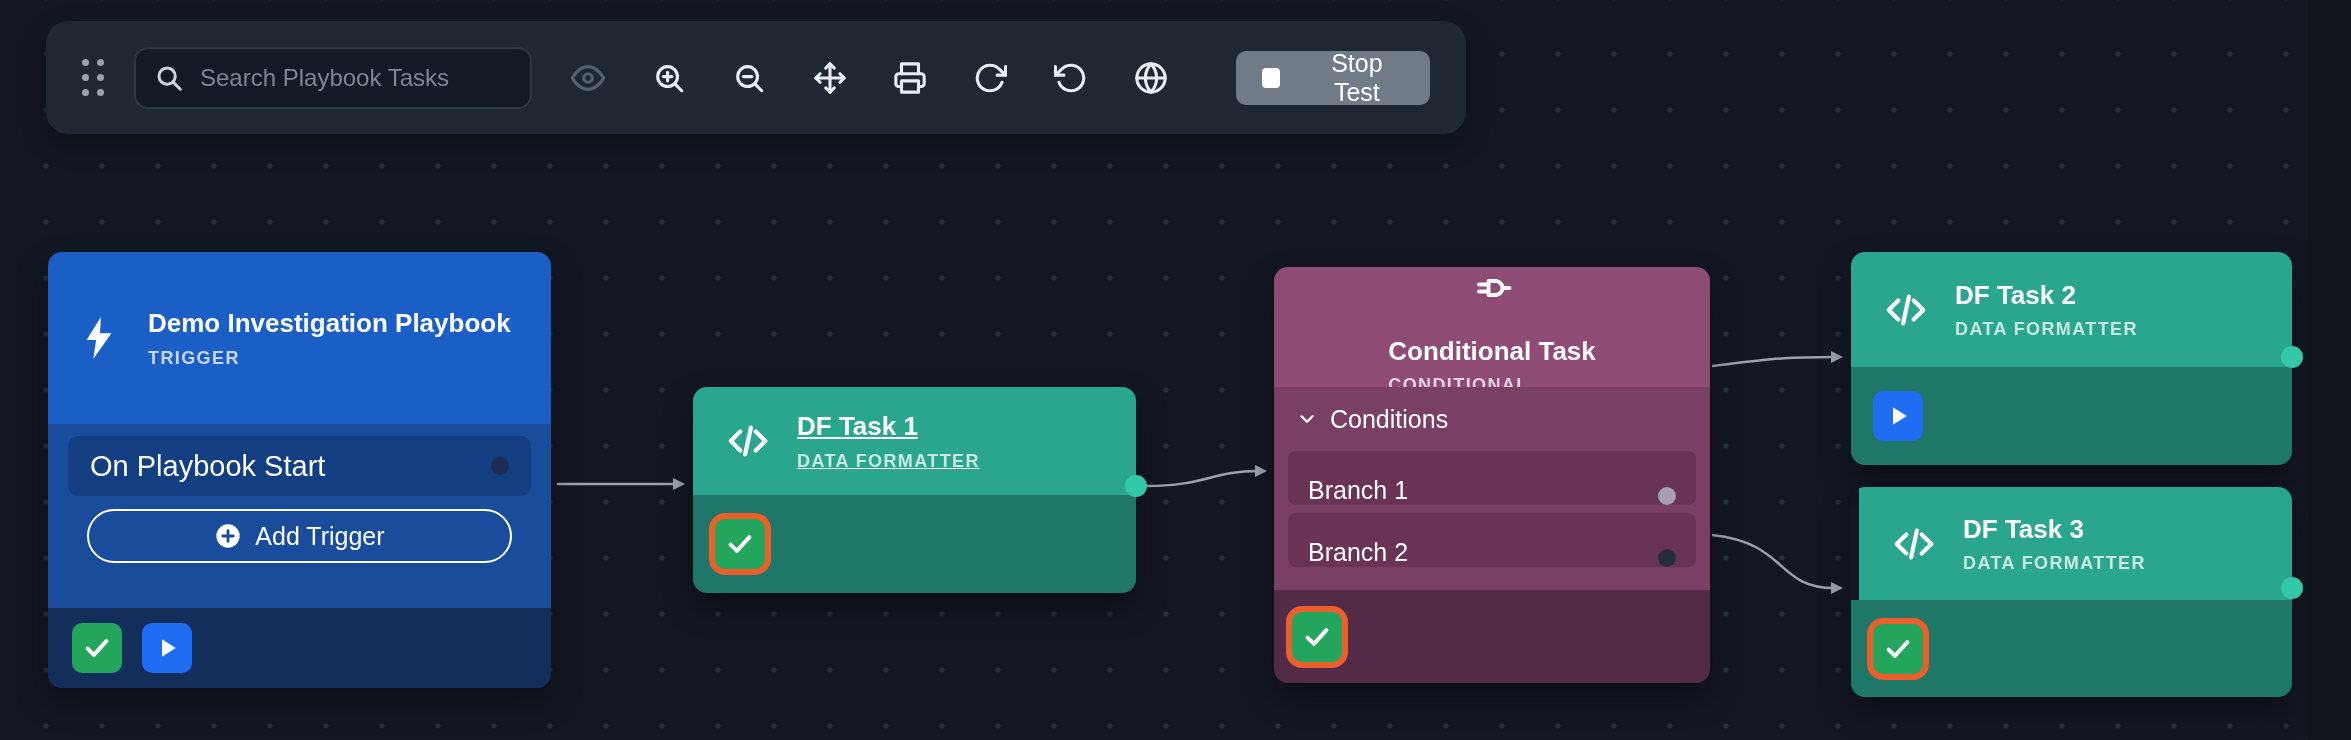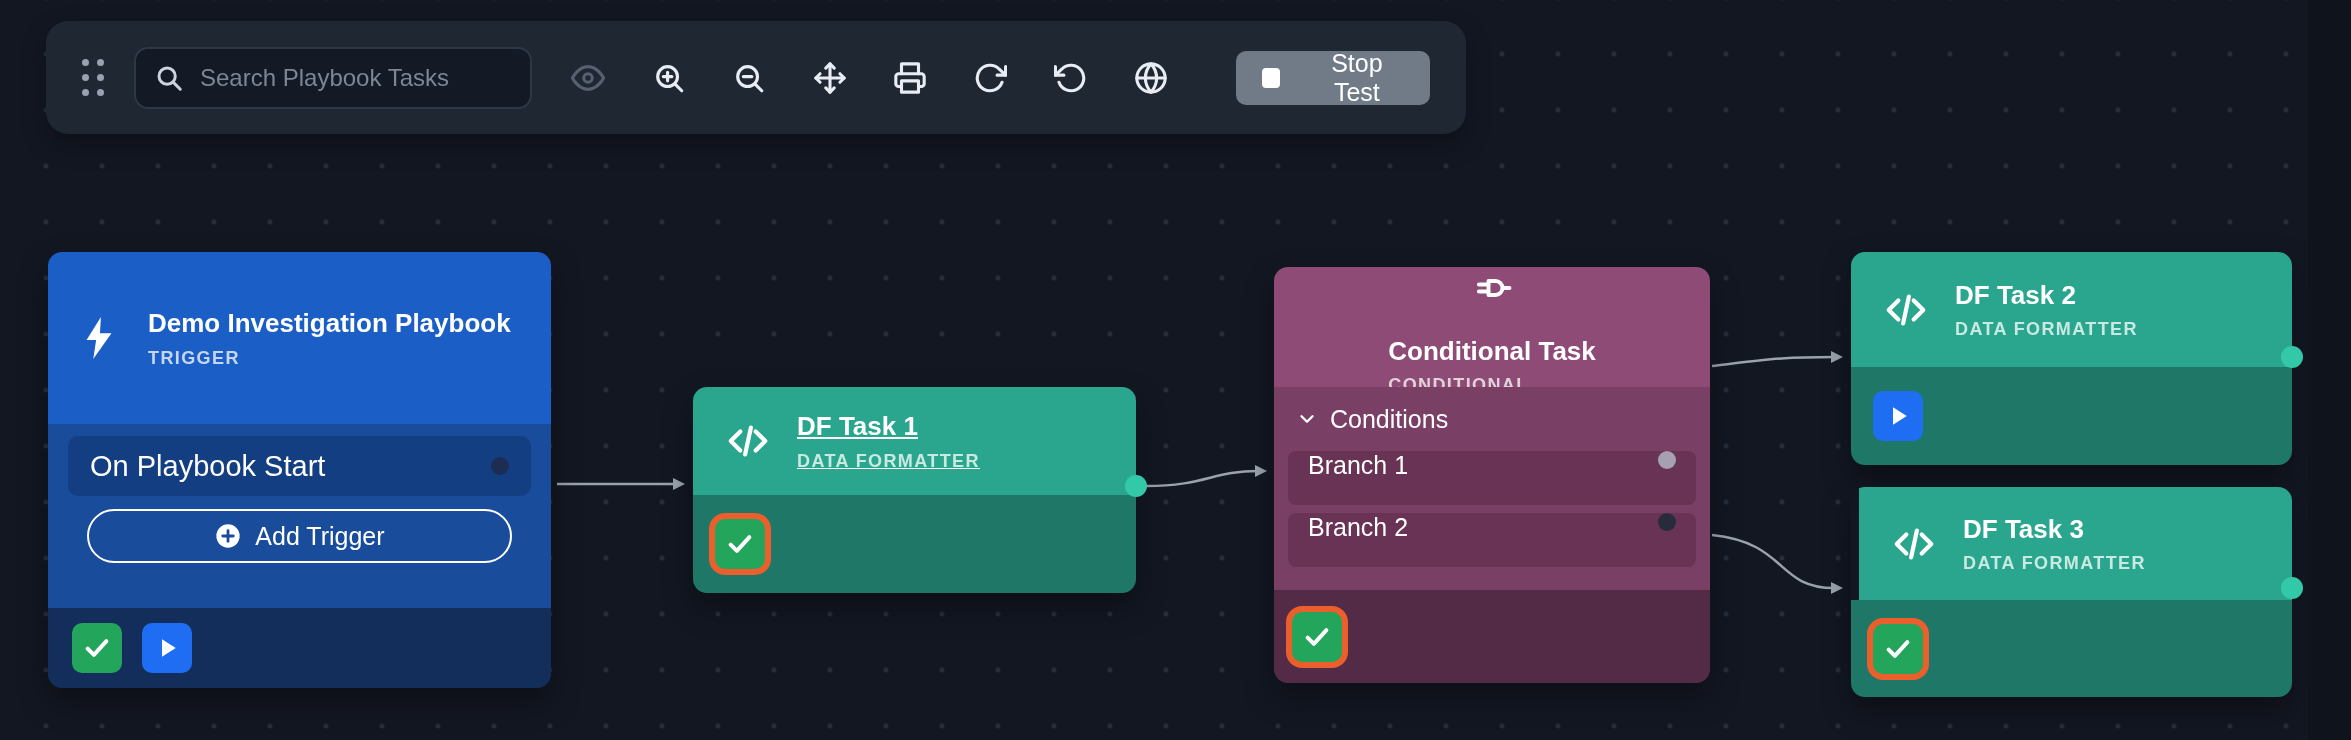--- a/index.html
+++ b/index.html
@@ -90,21 +90,21 @@
   .node-df3 .df-header{height:113px;margin-left:8px;}
   
   .node-cond{left:1274px;top:267px;width:436px;height:416px;}
   .cond-header{height:120px;background:var(--cond-header,#8d4b76);flex-direction:column;}
   .cond-header .node-icon svg{width:42px;height:42px;}
   .cond-body{flex:1;background:var(--cond-body,#7a3f64);padding:8px 14px 0;}
   .cond-label{height:48px;display:flex;align-items:center;gap:12px;font-size:25px;padding:0 8px;cursor:pointer;}
   .cond-label svg{width:22px;height:22px;}
   .cond-row{
     height:54px;background:var(--cond-row,#693355);border-radius:8px;margin-top:8px;cursor:pointer;
-    display:flex;align-items:flex-start;justify-content:space-between;padding:0 20px;font-size:25px;
+    display:flex;align-items:flex-end;justify-content:space-between;padding:0 20px;font-size:25px;
   }
   .cond-row.b1 .row-dot{background:#a79fb2;}
   .cond-row.b2 .row-dot{background:#272c3d;}
   .cond-footer{height:93px;background:var(--cond-footer,#532b46);padding:0 18px;}
   
   .port{position:absolute;width:22px;height:22px;border-radius:50%;background:var(--teal-port,#33c9a8);z-index:5;cursor:pointer;}
   .port.p-df1{left:1125px;top:475px;}
   .port.p-df2{left:2281px;top:346px;}
   .port.p-df3{left:2281px;top:577px;}
 </style>

